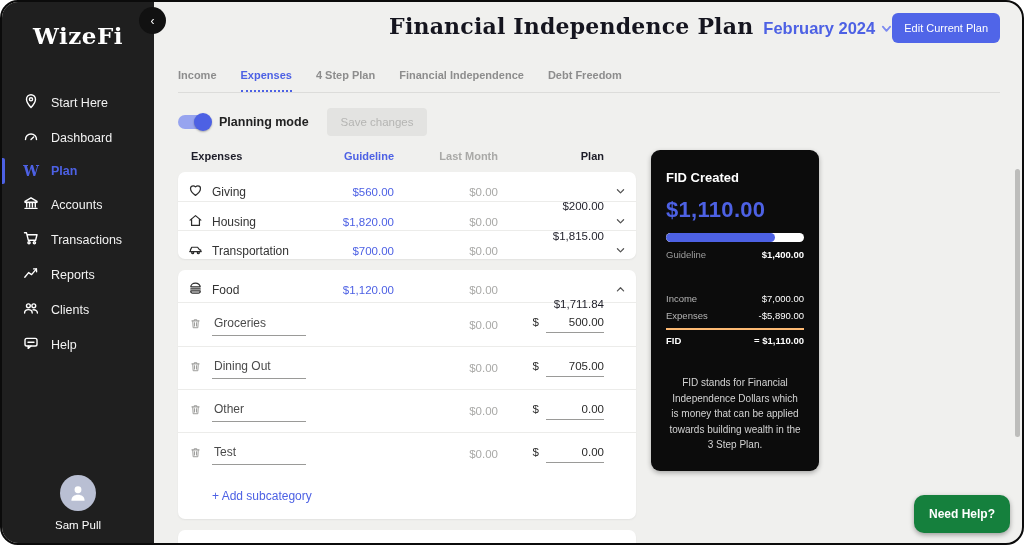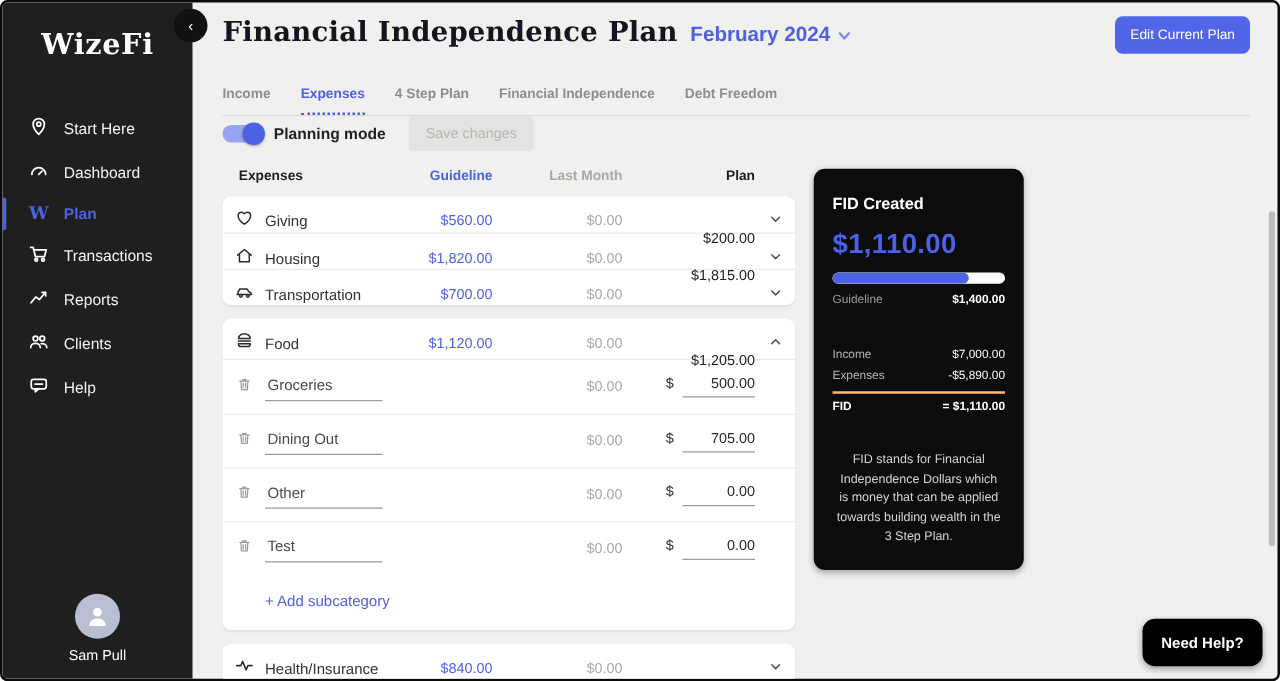--- a/index.html
+++ b/index.html
@@ -1,48 +1,48 @@
 <!DOCTYPE html>
 <html><head>
 <meta charset="utf-8">
 <style>
   * { margin:0; padding:0; box-sizing:border-box; }
   html,body { width:1024px; height:545px; background:#fff; font-family:"Liberation Sans", sans-serif; }
-  .frame { width:1024px; height:545px; border:2px solid #0b0b0b; border-radius:6px; overflow:hidden; display:flex; position:relative; background:#f0f0ee; }
+  .frame { width:1024px; height:545px; border:2px solid #0b0b0b; border-radius:18px; overflow:hidden; display:flex; position:relative; background:#f0f0ee; }
 
   
   .sidebar { width:152px; min-width:152px; background:#1f1f1f; color:#fff; position:relative; z-index:5; }
   .logo { font-family:"DejaVu Serif", serif; font-weight:700; font-size:23px; letter-spacing:.5px; text-align:center; padding-top:20px; }
   .collapse-btn { position:absolute; top:5px; right:-12px; width:27px; height:27px; border-radius:50%; background:#111; color:#fff; display:flex; align-items:center; justify-content:center; font-size:12px; cursor:pointer; }
   .nav { margin-top:36px; }
   .nav-item { display:flex; align-items:center; gap:12px; padding:8px 0 8px 21px; font-size:12.5px; color:#f2f2f2; position:relative; cursor:pointer; }
   .nav-item svg { width:16px; height:16px; stroke:#fff; fill:none; stroke-width:1.4; stroke-linecap:round; stroke-linejoin:round; }
   .nav-item.active { color:#4d61e4; font-weight:700; }
   .nav-item.active .w-mark { color:#4d61e4; }
   .nav-item.active::before { content:""; position:absolute; left:0; top:3px; bottom:3px; width:3px; background:#4d61e4; border-radius:0 2px 2px 0; }
   .w-mark { font-family:"DejaVu Serif", serif; font-weight:700; font-size:14px; width:16px; text-align:center; line-height:16px; }
   .user-block { position:absolute; bottom:12px; left:0; right:0; text-align:center; }
   .avatar { width:36px; height:36px; border-radius:50%; background:#b9bfd3; margin:0 auto 8px; display:flex; align-items:center; justify-content:center; }
   .avatar svg { width:22px; height:22px; }
   .user-name { font-size:11.5px; color:#fff; }
 
   
   .main { flex:1; position:relative; padding:0 22px 0 24px; overflow:hidden; }
-  .topbar { display:flex; align-items:flex-start; justify-content:space-between; padding-top:11px; }
+  .topbar { display:flex; align-items:flex-start; justify-content:flex-end; padding-top:11px; }
   .title-wrap { display:flex; align-items:baseline; gap:10px; }
   .page-title { font-family:"DejaVu Serif", serif; font-weight:700; font-size:22px; color:#15151f; letter-spacing:.2px; }
   .period { color:#4d61e4; font-weight:700; font-size:16.5px; display:flex; align-items:center; gap:6px; cursor:pointer; }
   .period svg { width:11px; height:11px; stroke:#7d8bf0; fill:none; stroke-width:2; stroke-linecap:round; stroke-linejoin:round; }
   .edit-btn { background:#5065e8; color:#fff; border:none; border-radius:6px; font-size:11px; padding:9px 12px; cursor:pointer; font-family:inherit; }
 
   .tabs { display:flex; gap:24px; margin-top:26px; border-bottom:1px solid #dcdcda; padding-bottom:0; }
   .tab { font-size:11px; font-weight:700; color:#8d8d8d; padding-bottom:9px; cursor:pointer; }
   .tab.active { color:#4d61e4; border-bottom:2px dotted #4d61e4; }
 
-  .controls { display:flex; align-items:center; gap:18px; }
+  .controls { display:flex; align-items:center; gap:18px; margin-top:15px; }
   .toggle-wrap { display:flex; align-items:center; gap:9px; cursor:pointer; }
   .toggle { width:32px; height:14px; background:#97a4ef; border-radius:8px; position:relative; }
   .toggle .knob { position:absolute; right:-2px; top:-2px; width:18px; height:18px; border-radius:50%; background:#4d61e4; box-shadow:0 1px 2px rgba(0,0,0,.3); }
   .toggle-label { font-size:12.5px; font-weight:700; color:#222; }
   .save-btn { background:#e3e3e1; color:#b5b5b3; border:none; border-radius:4px; font-size:11.5px; padding:8px 14px; font-family:inherit; }
 
   
   .content { display:flex; align-items:flex-start; margin-top:14px; gap:15px; }
   .table-area { width:458px; }
   .grid { display:grid; grid-template-columns:34px 1fr 88px 104px 106px 32px; align-items:center; }
@@ -88,21 +88,21 @@
   .fid-guideline .val { color:#fff; font-weight:700; }
   .fid-breakdown { margin-top:30px; font-size:9.5px; }
   .fid-line { display:flex; justify-content:space-between; padding:3px 0; }
   .fid-line .lbl { color:#b5b5b5; }
   .fid-line .val { color:#fff; }
   .fid-line.total { border-top:2px solid #fdba74; margin-top:4px; padding-top:5px; }
   .fid-line.total .lbl, .fid-line.total .val { font-weight:700; color:#fff; }
   .fid-desc { margin-top:26px; font-size:10px; line-height:1.55; text-align:center; color:#d4d4d4; padding:0 2px; }
 
   
-  .need-help { position:absolute; right:12px; bottom:10px; background:#000000; color:#fff; font-size:12px; font-weight:700; border:none; border-radius:10px; padding:12px 15px; cursor:pointer; font-family:inherit; box-shadow:0 2px 5px rgba(0,0,0,.35); }
+  .need-help { position:absolute; right:12px; bottom:10px; background:#15803d; color:#fff; font-size:12px; font-weight:700; border:none; border-radius:10px; padding:12px 15px; cursor:pointer; font-family:inherit; box-shadow:0 2px 5px rgba(0,0,0,.35); }
   .scrollbar { position:absolute; right:2px; top:2px; bottom:2px; width:7px; }
   .scroll-thumb { position:absolute; top:165px; height:268px; width:5px; right:0; background:#bdbdbb; border-radius:3px; cursor:grab; }
 </style>
 </head>
 <body>
 
 <div class="frame">
 
   <aside class="sidebar">
     <div class="logo">WizeFi</div>
@@ -121,20 +121,31 @@
       <div class="nav-item">
         <span><svg viewBox="0 0 16 16">
               <path d="M2.5 11.5a5.5 5.5 0 0 1 11 0"></path>
               <line x1="8" y1="11.5" x2="10.6" y2="8.9"></line>
             </svg></span>
         <span>Dashboard</span>
       </div>
       <div class="nav-item active">
         <span class="w-mark">W</span>
         <span>Plan</span>
+      </div>
+      <div class="nav-item">
+        <span><svg viewBox="0 0 16 16">
+              <path d="M2 6.3L8 2.8l6 3.5v.9H2z"></path>
+              <line x1="3.7" y1="8.3" x2="3.7" y2="12"></line>
+              <line x1="6.6" y1="8.3" x2="6.6" y2="12"></line>
+              <line x1="9.4" y1="8.3" x2="9.4" y2="12"></line>
+              <line x1="12.3" y1="8.3" x2="12.3" y2="12"></line>
+              <line x1="2" y1="13.4" x2="14" y2="13.4"></line>
+            </svg></span>
+        <span>Accounts</span>
       </div>
       <div class="nav-item">
         <span><svg viewBox="0 0 16 16">
               <path d="M1.5 2.8h2l1.8 7.4h7.3L14 4.8H4.1"></path>
               <circle cx="6" cy="12.8" r="1.1"></circle>
               <circle cx="11.4" cy="12.8" r="1.1"></circle>
             </svg></span>
         <span>Transactions</span>
       </div>
       <div class="nav-item">
@@ -263,21 +274,21 @@
         <div class="card">
           <div class="grid row food-header">
             <span class="row-icon"><svg viewBox="0 0 16 16">
                   <path d="M3 6.2a5 4 0 0 1 10 0z"></path>
                   <line x1="3" y1="8.4" x2="13" y2="8.4"></line>
                   <path d="M3 10.6h10v.6a1.8 1.8 0 0 1-1.8 1.8H4.8A1.8 1.8 0 0 1 3 11.2z"></path>
                 </svg></span>
             <span class="row-name">Food</span>
             <span class="cell guideline">$1,120.00</span>
             <span class="cell lastmonth">$0.00</span>
-            <span class="cell plan">$1,205.00</span>
+            <span class="cell plan">$1,711.84</span>
             <span class="chev"><svg viewBox="0 0 16 16">
                   <polyline points="3.5 10 8 5.5 12.5 10"></polyline>
                 </svg></span>
           </div>
 
           <div class="grid subrow">
             <span class="trash"><svg viewBox="0 0 16 16">
                   <path d="M3.5 4.8h9M6.4 4.8V3.4h3.2v1.4M4.6 4.8l.5 8.4h5.8l.5-8.4M6.8 7v4.2M9.2 7v4.2"></path>
                 </svg></span>
             <span class="sub-name">Groceries</span>

